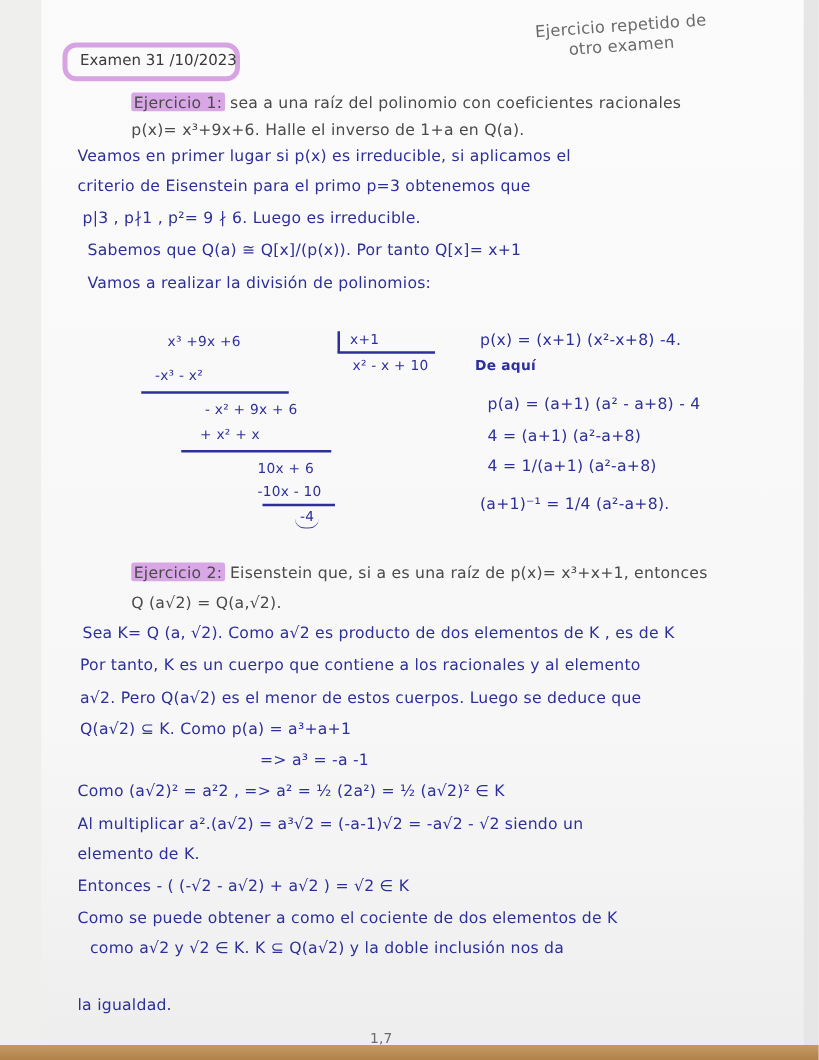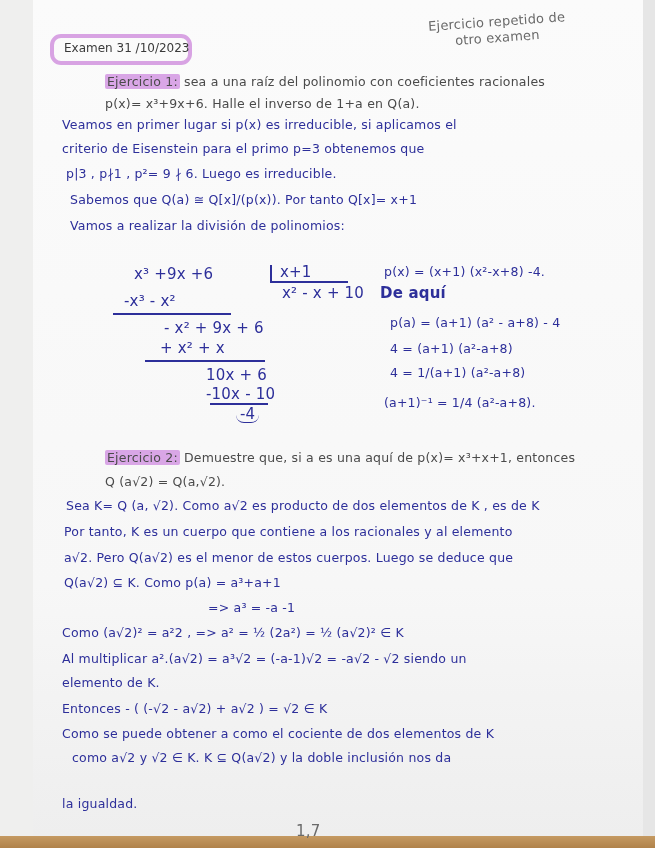--- a/index.html
+++ b/index.html
@@ -8,21 +8,21 @@
   .table-edge { position:absolute; left:0; top:836px; width:655px; height:12px; background:linear-gradient(180deg,#c59a62,#b0824a); }
   .right-shadow { position:absolute; left:643px; top:0; width:12px; height:836px; background:#e6e6e6; }
   .ln { position:absolute; white-space:nowrap; font-family:"DejaVu Sans", sans-serif; font-size:12.5px; letter-spacing:0.2px; line-height:16px; }
   .gray { color:#4a4a4a;padding-left:43px; }
   .blue { color:#2d2f9a; }
   .pencil { color:#6a6a6a; }
   .hl { background:#d9a6e6; padding:0 2px; border-radius:2px; color:#4a4a4a; }
   .title-box { position:absolute; left:50px; top:34px; width:142px; height:31px; border:4px solid #d8a3e3; border-radius:11px; box-sizing:border-box; }
   .title-text { position:absolute; left:10px; top:3px; font-size:12px; color:#3a3a3a; white-space:nowrap; }
   .hr { position:absolute; height:1.5px; background:#2d2f9a; }
-  .small { font-size:15px; }
+  .small { font-size:11px; }
 </style>
 </head>
 <body>
 
 <div class="page"></div>
 <div class="right-shadow"></div>
 <div class="table-edge"></div>
 
 <div class="title-box">
   <span class="title-text">Examen 31 /10/2023</span>
@@ -58,21 +58,21 @@
 
 <div class="ln blue" style="left:384px; top:264px;">p(x) = (x+1) (x²-x+8) -4.</div>
 <div class="ln blue small" style="left:380px; top:285px;font-weight:bold;">De aquí</div>
 <div class="ln blue" style="left:390px; top:315px;">p(a) = (a+1) (a² - a+8) - 4</div>
 <div class="ln blue" style="left:390px; top:341px;">4 = (a+1) (a²-a+8)</div>
 <div class="ln blue" style="left:390px; top:365px;">4 = 1/(a+1) (a²-a+8)</div>
 <div class="ln blue" style="left:384px; top:395px;">(a+1)⁻¹ = 1/4 (a²-a+8).</div>
 
 <div class="ln gray" style="left:62px; top:450px;">
   <span class="hl">Ejercicio 2:</span>
-  <span>Demuestre que, si a es una aquí de p(x)= x³+x+1, entonces</span>
+  <span>Eisenstein que, si a es una raíz de p(x)= x³+x+1, entonces</span>
 </div>
 <div class="ln gray" style="left:62px; top:474px;">Q (a√2) = Q(a,√2).</div>
 <div class="ln blue" style="left:66px; top:498px;">Sea K= Q (a, √2). Como a√2 es producto de dos elementos de K , es de K</div>
 <div class="ln blue" style="left:64px; top:524px;">Por tanto, K es un cuerpo que contiene a los racionales y al elemento</div>
 <div class="ln blue" style="left:64px; top:550px;">a√2. Pero Q(a√2) es el menor de estos cuerpos. Luego se deduce que</div>
 <div class="ln blue" style="left:64px; top:575px;">Q(a√2) ⊆ K.  Como   p(a) = a³+a+1</div>
 <div class="ln blue" style="left:208px; top:600px;">=&gt; a³ = -a -1</div>
 <div class="ln blue" style="left:62px; top:625px;">Como  (a√2)² = a²2 ,  =&gt;   a² = ½ (2a²) = ½ (a√2)² ∈ K</div>
 <div class="ln blue" style="left:62px; top:651px;">Al multiplicar  a².(a√2) = a³√2 = (-a-1)√2 = -a√2 - √2  siendo un</div>
 <div class="ln blue" style="left:62px; top:675px;">elemento de K.</div>

